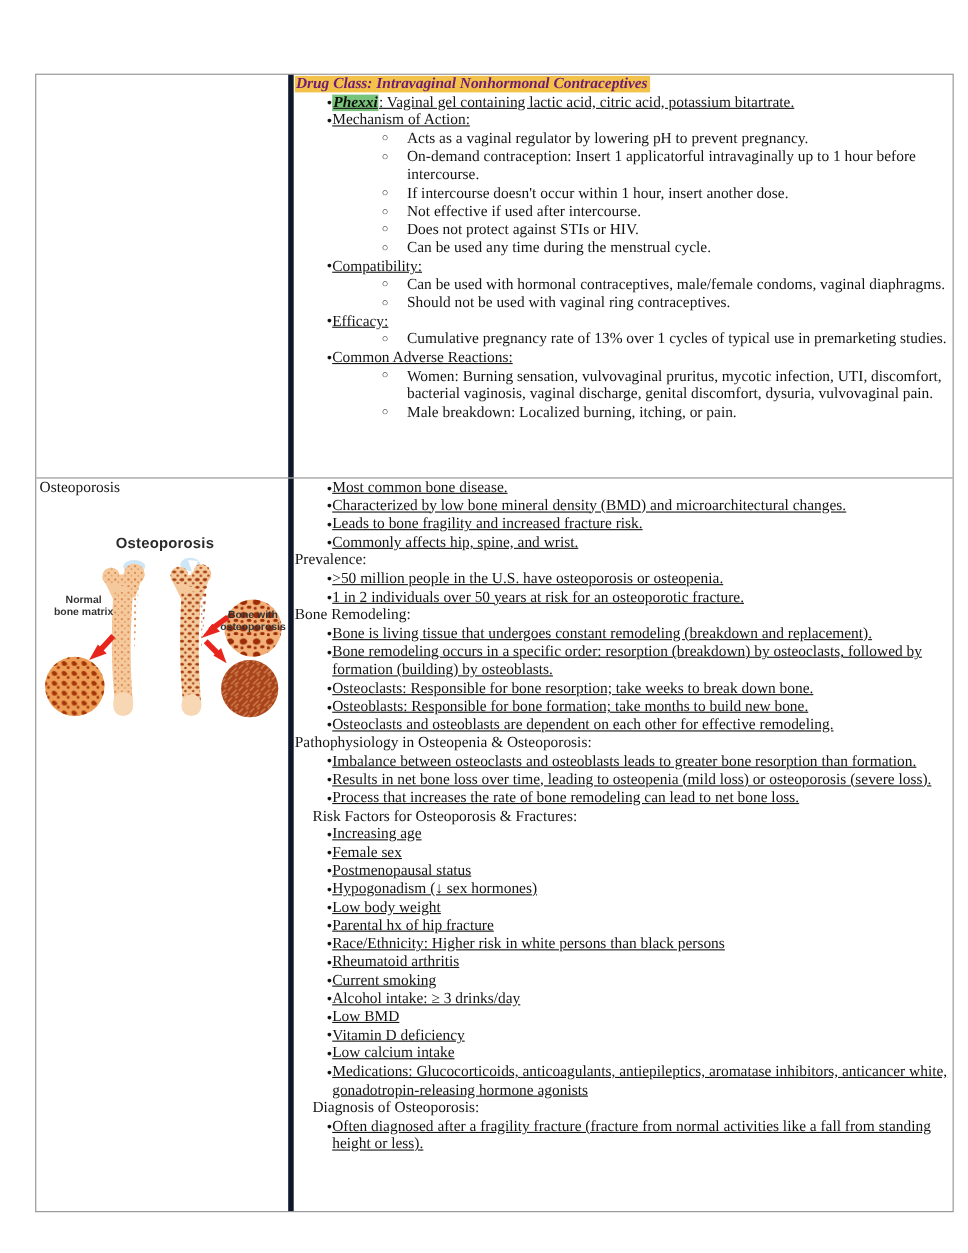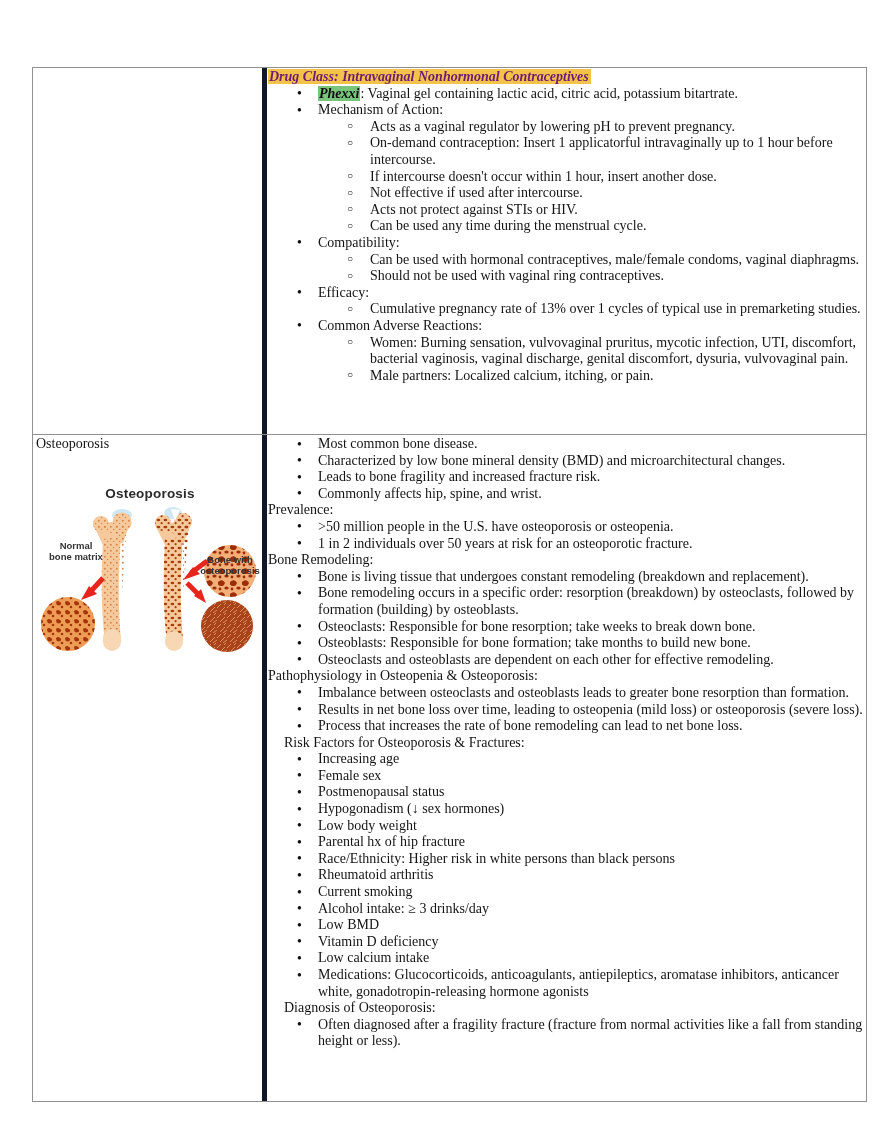--- a/index.html
+++ b/index.html
@@ -13,21 +13,21 @@
     border:1px solid #909090; background:#ffffff;
   }
   .trow { display:flex; }
   .trow + .trow { border-top:1px solid #909090; }
   .cl { width:234px; min-width:234px; border-right:5px solid #0f172a; box-sizing:border-box; padding:1px 2px; }
   .cr { flex:1; box-sizing:border-box; padding:1px 0 1px 1px; overflow:hidden; }
   .r1 { height:366px; }
   .r2 { height:666px; }
 
   .line { position:relative; margin:0; }
-  .b1 { padding-left:50px; }
+  .b1 { padding-left:34px;text-decoration:underline; }
   .b1::before { content:"●"; position:absolute; left:29px; top:3.5px; font-size:8px; line-height:1; color:#111; }
   .b2 { padding-left:102px; }
   .b2::before { content:"○"; position:absolute; left:79px; top:2.5px; font-size:10px; line-height:1; color:#111; }
   .hb { font-weight:normal;padding-left:16px; }
 
   .hl-amber { background:#f2c24a; color:#701a75; font-weight:bold; font-style:italic; padding:0 2px 0 1px; }
   .hl-green { background:#79c47b; color:#0c0c0c; font-weight:bold; font-style:italic; padding:0 1px; }
 
   .topic { padding-left:1px; }
 
@@ -51,33 +51,33 @@
       <div class="cl"></div>
       <div class="cr">
         <div class="line"><span class="hl-amber">Drug Class: Intravaginal Nonhormonal Contraceptives</span></div>
         <div class="line b1"><span class="hl-green">Phexxi</span><span>: Vaginal gel containing lactic acid, citric acid, potassium bitartrate.</span></div>
 
         <div class="line b1">Mechanism of Action:</div>
         <div class="line b2">Acts as a vaginal regulator by lowering pH to prevent pregnancy.</div>
         <div class="line b2">On-demand contraception: Insert 1 applicatorful intravaginally up to 1 hour before intercourse.</div>
         <div class="line b2">If intercourse doesn't occur within 1 hour, insert another dose.</div>
         <div class="line b2">Not effective if used after intercourse.</div>
-        <div class="line b2">Acts not protect against STIs or HIV.</div>
+        <div class="line b2">Does not protect against STIs or HIV.</div>
         <div class="line b2">Can be used any time during the menstrual cycle.</div>
 
         <div class="line b1">Compatibility:</div>
         <div class="line b2">Can be used with hormonal contraceptives, male/female condoms, vaginal diaphragms.</div>
         <div class="line b2">Should not be used with vaginal ring contraceptives.</div>
 
         <div class="line b1">Efficacy:</div>
         <div class="line b2">Cumulative pregnancy rate of 13% over 1 cycles of typical use in premarketing studies.</div>
 
         <div class="line b1">Common Adverse Reactions:</div>
         <div class="line b2">Women: Burning sensation, vulvovaginal pruritus, mycotic infection, UTI, discomfort, bacterial vaginosis, vaginal discharge, genital discomfort, dysuria, vulvovaginal pain.</div>
-        <div class="line b2">Male partners: Localized calcium, itching, or pain.</div>
+        <div class="line b2">Male breakdown: Localized burning, itching, or pain.</div>
       </div>
     </div>
 
     <div class="trow r2">
       <div class="cl">
         <div class="line topic">Osteoporosis</div>
 
         <div class="fig">
           <svg width="226" height="192" viewBox="0 0 226 192">
             <defs>

